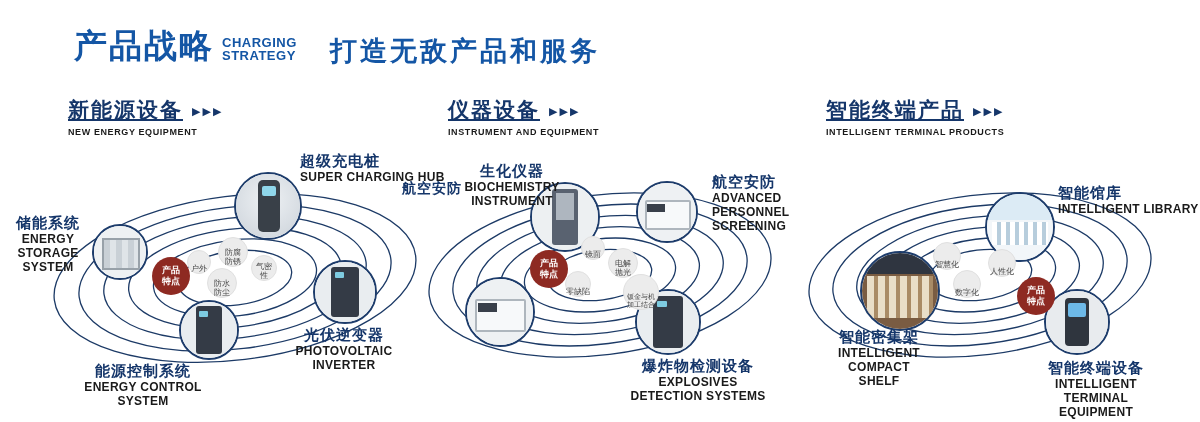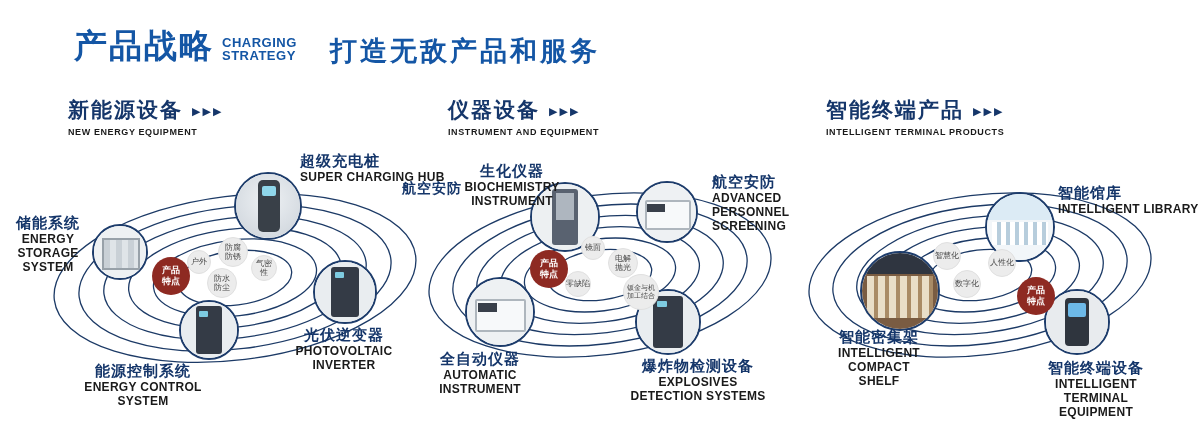--- a/index.html
+++ b/index.html
@@ -8,21 +8,21 @@
     font-family:"Liberation Sans","DejaVu Sans",sans-serif;
   }
   .abs{position:absolute;}
   
   .main-title{font-size:33px;font-weight:bold;color:#1456a5;letter-spacing:2px;}
   .main-sub{font-size:13px;font-weight:700;color:#1456a5;line-height:13px;letter-spacing:.5px;}
   .tagline{font-size:27px;font-weight:bold;color:#1456a5;letter-spacing:3px;}
   
   .sec-head{position:absolute;z-index:6;}
   .sec-row{display:flex;align-items:center;gap:9px;}
-  .sec-title{font-size:21px;font-weight:bold;color:#15366a;letter-spacing:2px;}
+  .sec-title{font-size:21px;font-weight:bold;color:#15366a;letter-spacing:2px;text-decoration:underline;}
   .sec-arrows{font-size:11px;color:#15366a;letter-spacing:2px;padding-top:3px;}
   .sec-sub{font-size:9px;font-weight:700;color:#1a1a1a;letter-spacing:.6px;margin-top:3px;}
   
   .orbits{position:absolute;z-index:1;}
   
   .node{
     position:absolute;border-radius:50%;border:2px solid #1d3c6b;background:#fff;
     overflow:hidden;box-sizing:border-box;z-index:3;
   }
   .mock{position:absolute;left:0;top:0;right:0;bottom:0;}
@@ -50,21 +50,21 @@
   
   .badge{
     position:absolute;border-radius:50%;background:#8e2a22;color:#fff;z-index:4;
     display:flex;align-items:center;justify-content:center;text-align:center;
     font-size:9px;font-weight:bold;line-height:1.2;
   }
   .badge span{display:block;width:20px;}
   
   .bubble{
     position:absolute;border-radius:50%;background:#ececec;color:#4a4a4a;z-index:4;
-    display:flex;align-items:center;justify-content:center;text-align:center;
+    display:flex;align-items:flex-end;justify-content:center;text-align:center;
     font-size:8px;line-height:1.15;border:1px solid #e0e0e0;box-sizing:border-box;
   }
   .bubble span{display:block;}
   
   .plabel{position:absolute;z-index:5;line-height:1.15;}
   .plabel .cn{display:block;font-size:15px;font-weight:bold;color:#15366a;letter-spacing:1px;}
   .plabel .en{display:block;font-size:12px;font-weight:600;color:#1a1a1a;letter-spacing:.3px;margin-top:2px;}
   .plabel.center{text-align:center;}
   .standalone-cn{font-size:14px;font-weight:bold;color:#15366a;letter-spacing:1px;z-index:5;}
 </style>
@@ -216,24 +216,20 @@
 
   <div class="plabel center" style="left:452px;top:162px;width:120px;">
     <span class="cn">生化仪器</span>
     <span class="en">BIOCHEMISTRY INSTRUMENT</span>
   </div>
   <div class="abs standalone-cn" style="left:402px;top:180px;">航空安防</div>
   <div class="plabel" style="left:712px;top:173px;width:100px;">
     <span class="cn">航空安防</span>
     <span class="en">ADVANCED PERSONNEL SCREENING</span>
   </div>
-  <div class="plabel center" style="left:426px;top:350px;width:108px;">
-    <span class="cn">全自动仪器</span>
-    <span class="en">AUTOMATIC INSTRUMENT</span>
-  </div>
   <div class="plabel center" style="left:628px;top:357px;width:140px;">
     <span class="cn">爆炸物检测设备</span>
     <span class="en">EXPLOSIVES DETECTION SYSTEMS</span>
   </div>
 
   <div class="node" style="left:985px;top:192px;width:70px;height:70px;">
     <div class="mock mock-library"></div>
   </div>
   <div class="node" style="left:860px;top:251px;width:80px;height:80px;">
     <div class="mock mock-shelf"></div>

